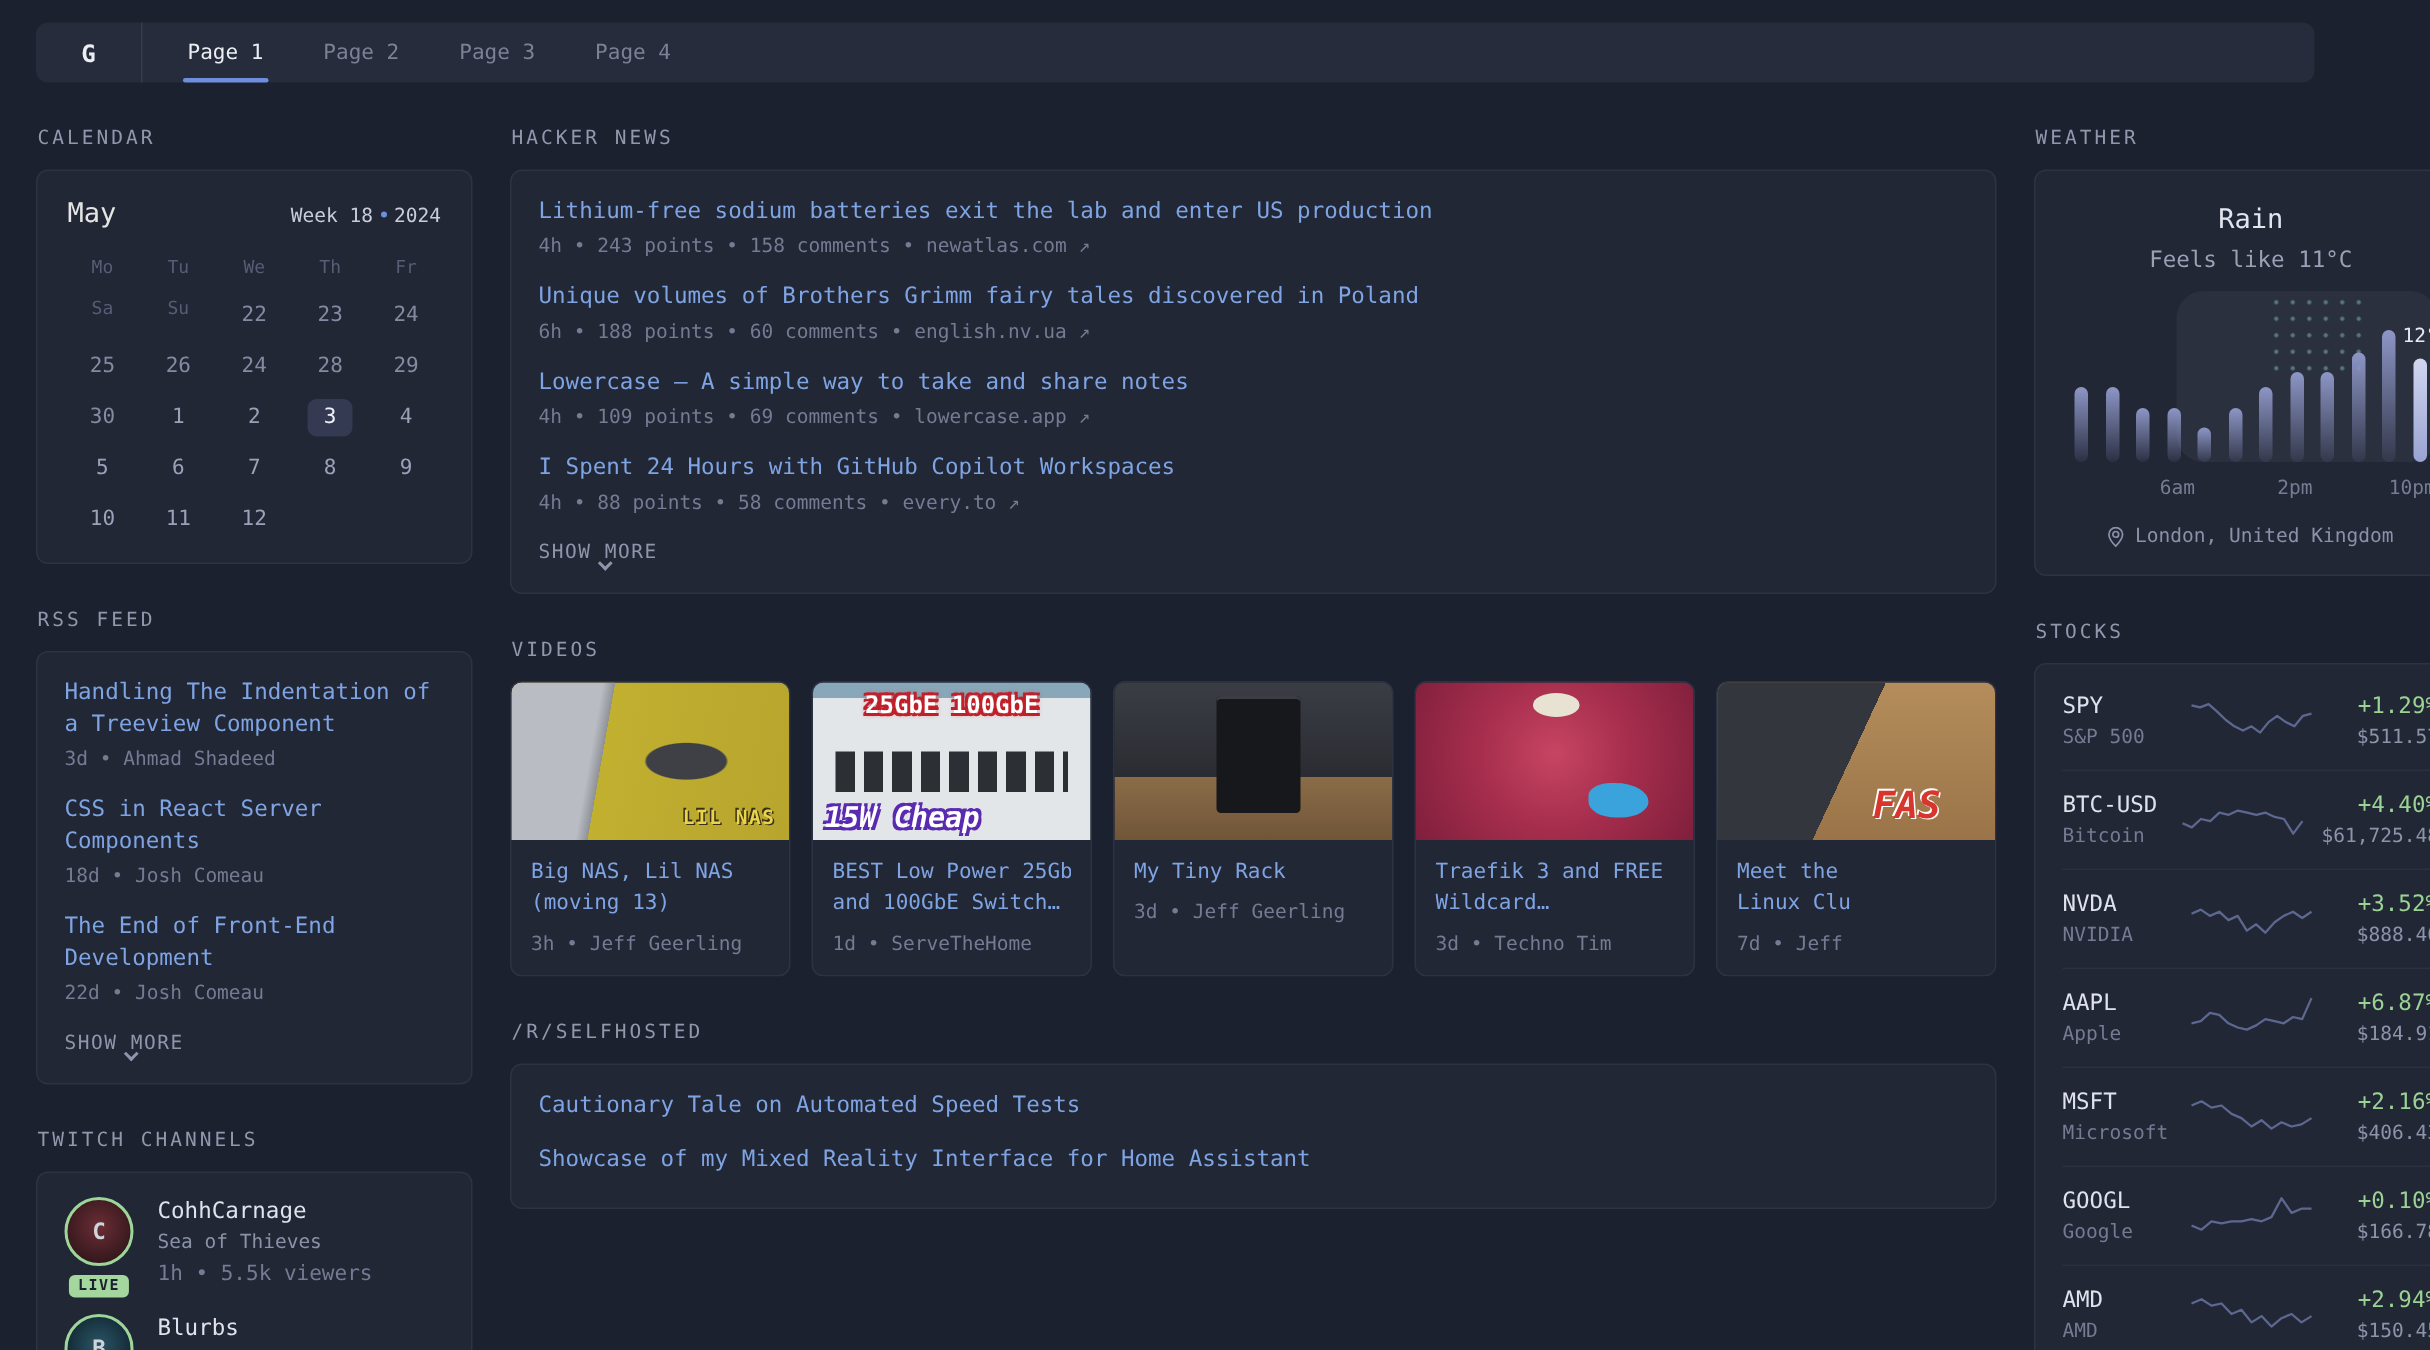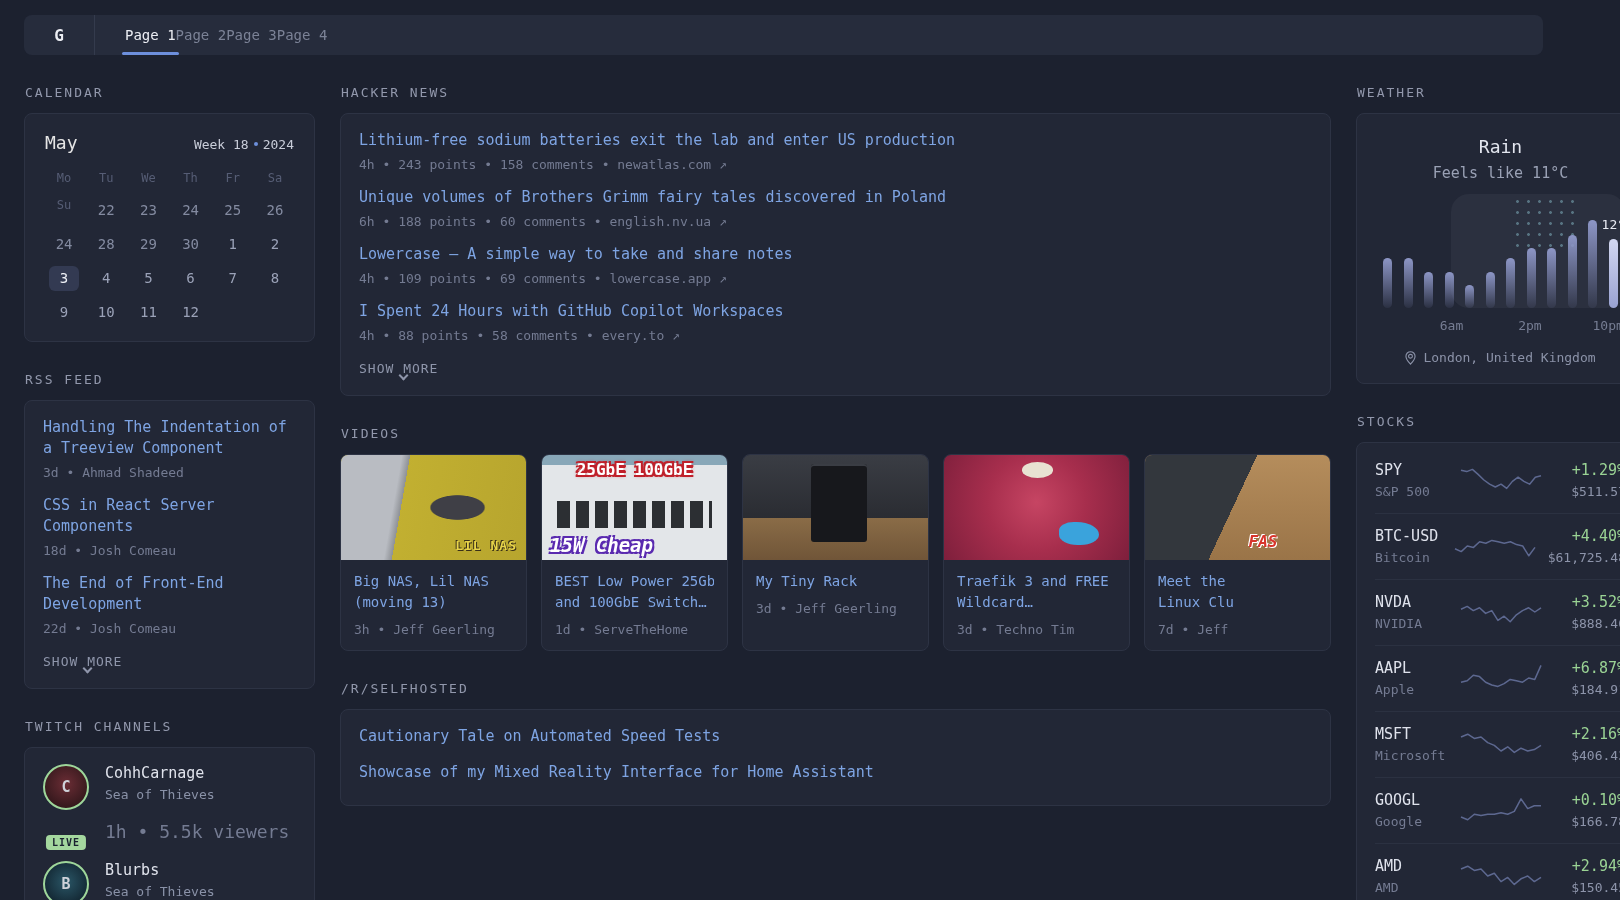--- a/index.html
+++ b/index.html
@@ -12,39 +12,39 @@
   .page { padding:15px 77px 0 24px; }
 
   
   .nav {
     height:40px; background:#262c3c; border-radius:8px;
     display:flex; align-items:stretch; margin-bottom:30px;
   }
   .nav-logo { width:70px; display:flex; align-items:center; justify-content:center;
     color:#eceef4; font-size:16px; font-weight:bold; }
   .nav-divider { width:1px; background:#343b4d; }
-  .nav-tabs { display:flex; padding-left:30px; }
+  .nav-tabs { display:flex; gap:40px; padding-left:30px; }
   .tab { display:flex; align-items:center; position:relative; font-size:14px;
     color:#7b8296; cursor:pointer; text-decoration:none; }
   .tab.active { color:#eceef4; }
   .tab.active::after { content:""; position:absolute; left:-3px; right:-3px; bottom:0;
     height:3px; border-radius:3px; background:#6d8fdc; }
 
   
   .grid { display:grid; grid-template-columns:291px 1fr 289px; column-gap:25px; align-items:start; }
   h2.sec { font-size:13px; font-weight:normal; color:#9298ac; letter-spacing:2px; margin:30px 0 13px 1px; }
   .col > h2.sec:first-child { margin-top:0; }
   .card { background:#222736; border:1px solid #2d3344; border-radius:8px; padding:16px 18px; }
 
   
   .cal-head { display:flex; justify-content:space-between; align-items:baseline; padding:2px 2px 0; }
   .cal-month { font-size:18px; color:#e5e5e5; }
   .cal-week { font-size:13px; color:#c9cdd9; }
   .cal-dot { display:inline-block; width:4px; height:4px; border-radius:2px; background:#6d8fdc; margin:0 5px; vertical-align:3px; }
-  .cal-grid { display:grid; grid-template-columns:repeat(6,1fr); row-gap:9px; margin-top:18px; text-align:center; }
+  .cal-grid { display:grid; grid-template-columns:repeat(5,1fr); row-gap:9px; margin-top:18px; text-align:center; }
   .dow { font-size:12px; color:#565d75; padding-bottom:4px; }
   .day { font-size:14px; color:#9ba2b8; display:flex; justify-content:center; }
   .day span { min-width:30px; line-height:25px; border-radius:6px; }
   .day.muted { color:#848ba1; }
   .day.sel span { background:#333a52; color:#eef0f6; }
 
   
   .feed-item { margin-bottom:15px; }
   .feed-item:last-of-type { margin-bottom:6px; }
   .item-title { display:block; font-size:15px; line-height:21px; color:#7ea4e3; text-decoration:none; cursor:pointer; }
@@ -61,21 +61,21 @@
   .avatar { width:46px; height:46px; border-radius:50%; border:2px solid #9ed69a;
     display:flex; align-items:center; justify-content:center; font-size:15px; font-weight:bold; color:#cfd3da; overflow:hidden; }
   .av1 { background:radial-gradient(circle at 50% 42%, #6b2d35 0%, #34181c 75%); }
   .av2 { background:radial-gradient(circle at 50% 45%, #2a5666 0%, #132733 75%); }
   .av3 { background:radial-gradient(circle at 50% 30%, #e8c9a8 0 26%, #c05a2a 27%); border-color:#6b5a8e; }
   .live-badge { position:absolute; left:50%; transform:translateX(-50%); bottom:-8px;
     background:#a4d79e; color:#1a2230; font-size:10px; font-weight:bold; letter-spacing:1px;
     padding:2px 6px; border-radius:4px; }
   .tw-name { font-size:15px; color:#e0e3ec; }
   .tw-game { font-size:13px; color:#8a92a8; margin-top:5px; }
-  .tw-meta { font-size:18px; color:#747b92; margin-top:19px; }
+  .tw-meta { font-size:14px; color:#747b92; margin-top:5px; }
 
   
   .video-row { display:flex; gap:14px; overflow:hidden; }
   .video-card { flex:none; width:187px; background:#222736; border:1px solid #2d3344; border-radius:8px; overflow:hidden; cursor:pointer; }
   .thumb { position:relative; height:105px; width:100%; }
   .t1 { background:
     radial-gradient(ellipse at 63% 50%, #3f3f46 0 16%, rgba(0,0,0,0) 17%),
     linear-gradient(100deg, #b9bcc2 0%, #b9bcc2 30%, #8e9196 34%, rgba(0,0,0,0) 34%),
     linear-gradient(100deg, #c7b532 0%, #b7a52e 100%); }
   .t2 { background:
@@ -88,21 +88,21 @@
   .t4 { background:radial-gradient(circle at 50% 45%, #c64563 0%, #a72e4d 45%, #7e1f3c 100%); }
   .t4::before { content:""; position:absolute; top:7%; left:42%; width:17%; height:15%; background:#e8e2d2; border-radius:50%; }
   .t4::after { content:""; position:absolute; bottom:14%; right:16%; width:22%; height:22%; background:#3aa3dc; border-radius:40% 60% 50% 50%; }
   .t5 { background:linear-gradient(115deg, #33373d 0 48%, rgba(0,0,0,0) 48%), linear-gradient(#b58d5c,#9a7448); }
   .thumb-top { position:absolute; top:5px; left:0; right:0; text-align:center; font-size:16px; font-weight:bold; color:#fff;
     text-shadow:-2px -2px 0 #c0202a, 2px -2px 0 #c0202a, -2px 2px 0 #c0202a, 2px 2px 0 #c0202a, 0 0 4px #c0202a; }
   .thumb-bottom { position:absolute; bottom:4px; left:8px; font-size:19px; font-weight:bold; font-style:italic; color:#fff;
     text-shadow:-2px -2px 0 #5a2ab0, 2px -2px 0 #5a2ab0, -2px 2px 0 #5a2ab0, 2px 2px 0 #5a2ab0; }
   .thumb-badge { position:absolute; bottom:7px; right:9px; font-size:13px; font-weight:bold; letter-spacing:1px; color:#e8d44a;
     text-shadow:1px 1px 0 #3a3018, -1px -1px 0 #3a3018; }
-  .thumb-fas { position:absolute; bottom:9%; left:56%; color:#d8352c; font-size:16px; font-weight:bold; font-style:italic;
+  .thumb-fas { position:absolute; bottom:9%; left:56%; color:#d8352c; font-size:25px; font-weight:bold; font-style:italic;
     text-shadow:1px 1px 0 #fff, -1px -1px 0 #fff; }
   .video-body { padding:11px 13px 13px; }
   .v-line { font-size:14px; line-height:21px; color:#7ea4e3; white-space:nowrap; overflow:hidden; }
   .v-meta { font-size:13px; color:#747b92; margin-top:9px; white-space:nowrap; overflow:hidden; }
 
   
   .weather-card { text-align:center; padding:22px 18px 18px; }
   .w-cond { font-size:18px; color:#e2e5ee; }
   .w-feels { font-size:15px; color:#9aa1b5; margin-top:7px; }
   .w-chart { position:relative; height:96px; margin:30px 8px 0; display:flex; align-items:flex-end; justify-content:space-between; }

